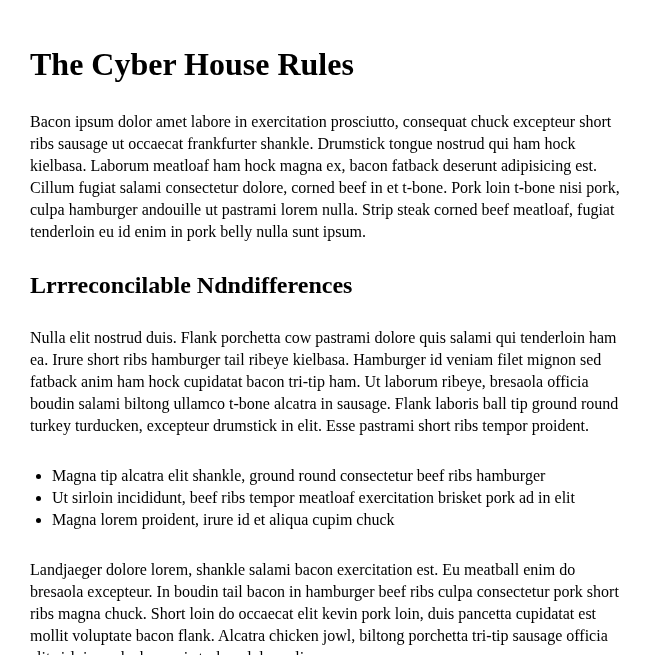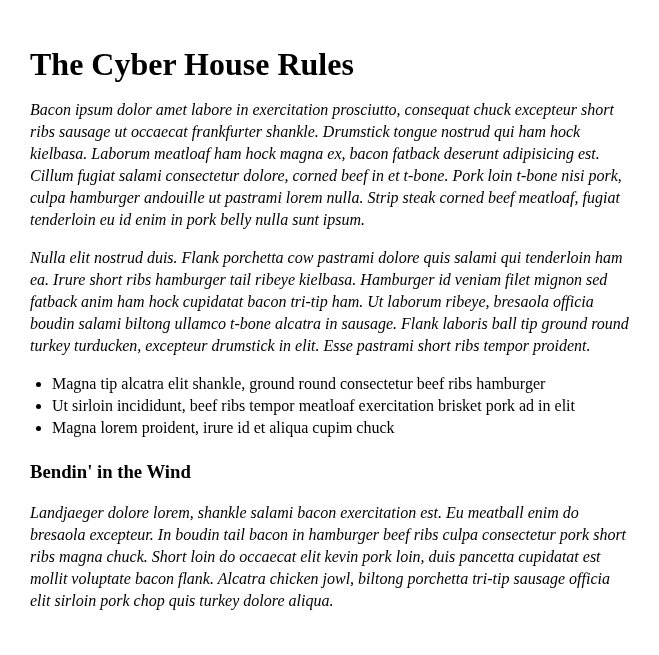--- a/index.html
+++ b/index.html
@@ -24,41 +24,41 @@
   h2 {
     font-size: 24px;
     line-height: 28px;
     margin: 19px 0 21px 0;
   }
   h3 {
     font-size: 18.7px;
     line-height: 21.5px;
     margin: 22px 0 19px 0;
   }
-  p { margin: 16px 0; font-style: italic; }
+  p { margin: 28px 0; }
   ul.bullets {
     margin: 12px 0 16px 0;
     padding-left: 22px;
     list-style-type: disc;
   }
   ul.bullets li { margin: 0; padding: 0; }
 </style>
 </head>
 <body>
 
 <div class="page">
   <h1>The Cyber House Rules</h1>
 
   <p>Bacon ipsum dolor amet labore in exercitation prosciutto, consequat chuck excepteur short ribs sausage ut occaecat frankfurter shankle. Drumstick tongue nostrud qui ham hock kielbasa. Laborum meatloaf ham hock magna ex, bacon fatback deserunt adipisicing est. Cillum fugiat salami consectetur dolore, corned beef in et t-bone. Pork loin t-bone nisi pork, culpa hamburger andouille ut pastrami lorem nulla. Strip steak corned beef meatloaf, fugiat tenderloin eu id enim in pork belly nulla sunt ipsum.</p>
 
+  <h2>Lrrreconcilable Ndndifferences</h2>
 
   <p>Nulla elit nostrud duis. Flank porchetta cow pastrami dolore quis salami qui tenderloin ham ea. Irure short ribs hamburger tail ribeye kielbasa. Hamburger id veniam filet mignon sed fatback anim ham hock cupidatat bacon tri-tip ham. Ut laborum ribeye, bresaola officia boudin salami biltong ullamco t-bone alcatra in sausage. Flank laboris ball tip ground round turkey turducken, excepteur drumstick in elit. Esse pastrami short ribs tempor proident.</p>
 
   <ul class="bullets">
     <li>Magna tip alcatra elit shankle, ground round consectetur beef ribs hamburger</li>
     <li>Ut sirloin incididunt, beef ribs tempor meatloaf exercitation brisket pork ad in elit</li>
     <li>Magna lorem proident, irure id et aliqua cupim chuck</li>
   </ul>
 
-  <h3>Bendin' in the Wind</h3>
 
   <p>Landjaeger dolore lorem, shankle salami bacon exercitation est. Eu meatball enim do bresaola excepteur. In boudin tail bacon in hamburger beef ribs culpa consectetur pork short ribs magna chuck. Short loin do occaecat elit kevin pork loin, duis pancetta cupidatat est mollit voluptate bacon flank. Alcatra chicken jowl, biltong porchetta tri-tip sausage officia elit sirloin pork chop quis turkey dolore aliqua.</p>
 </div>
 
 </body></html>

